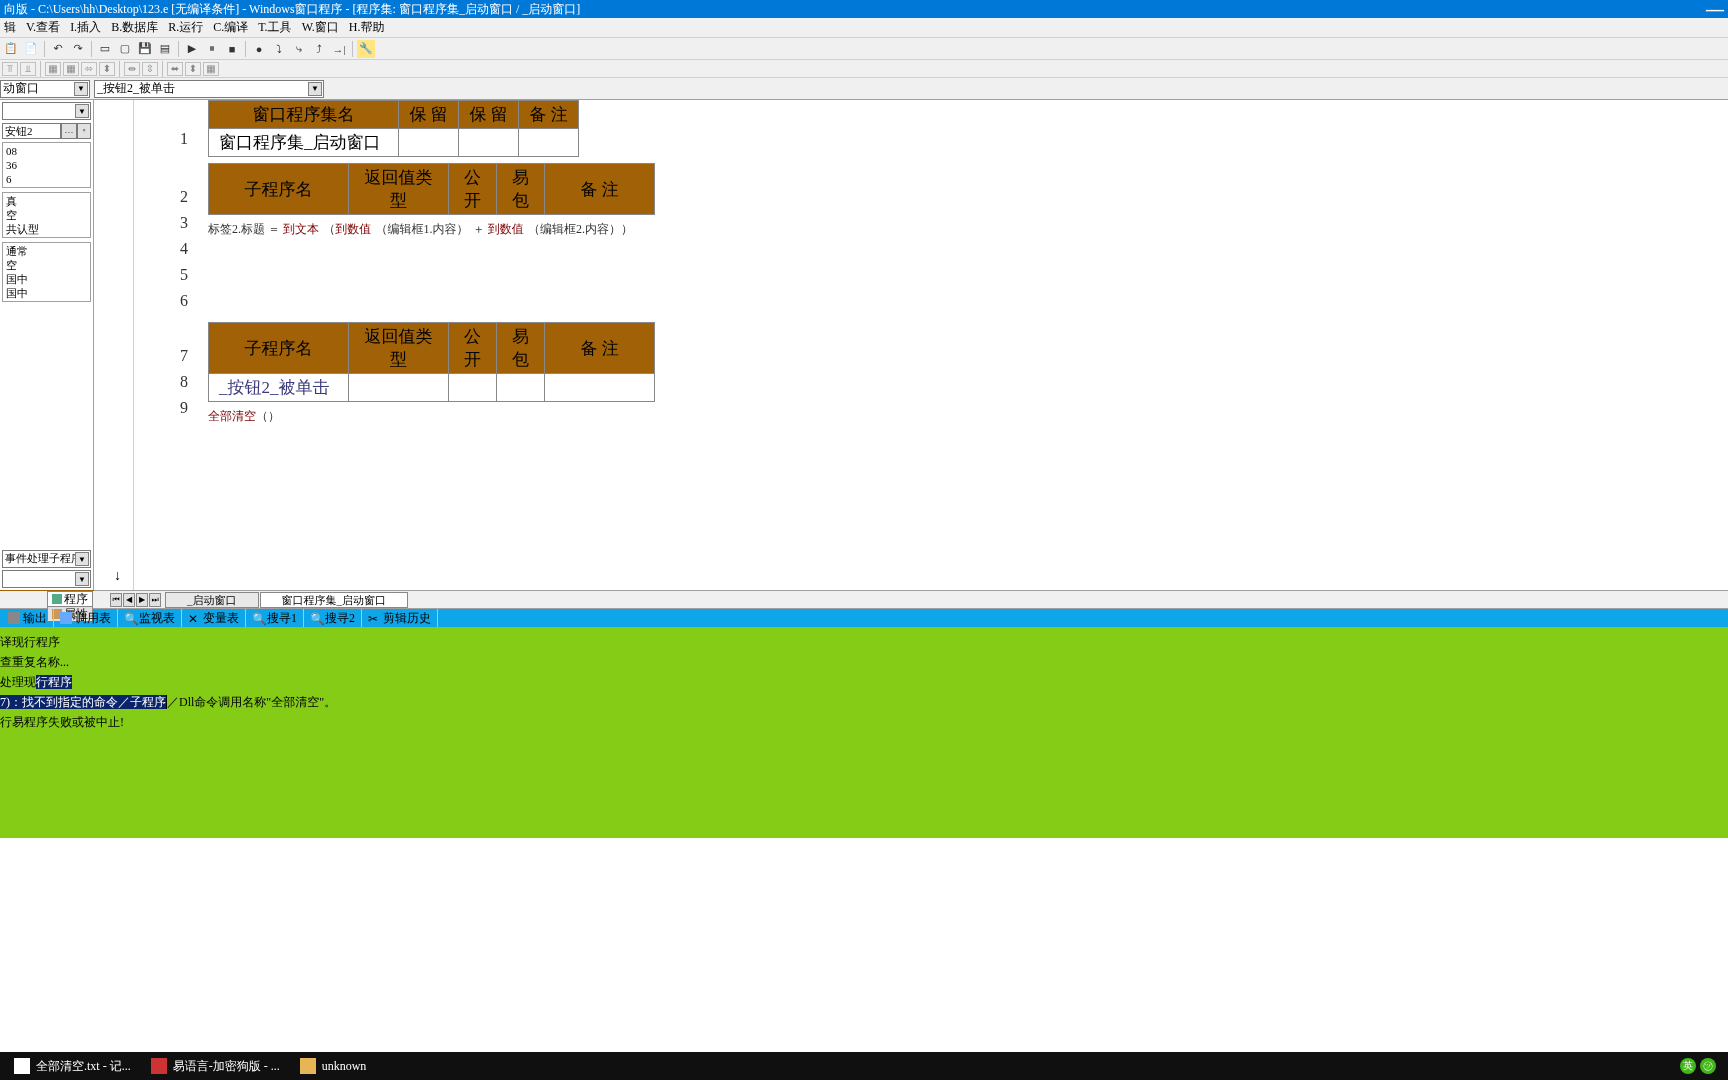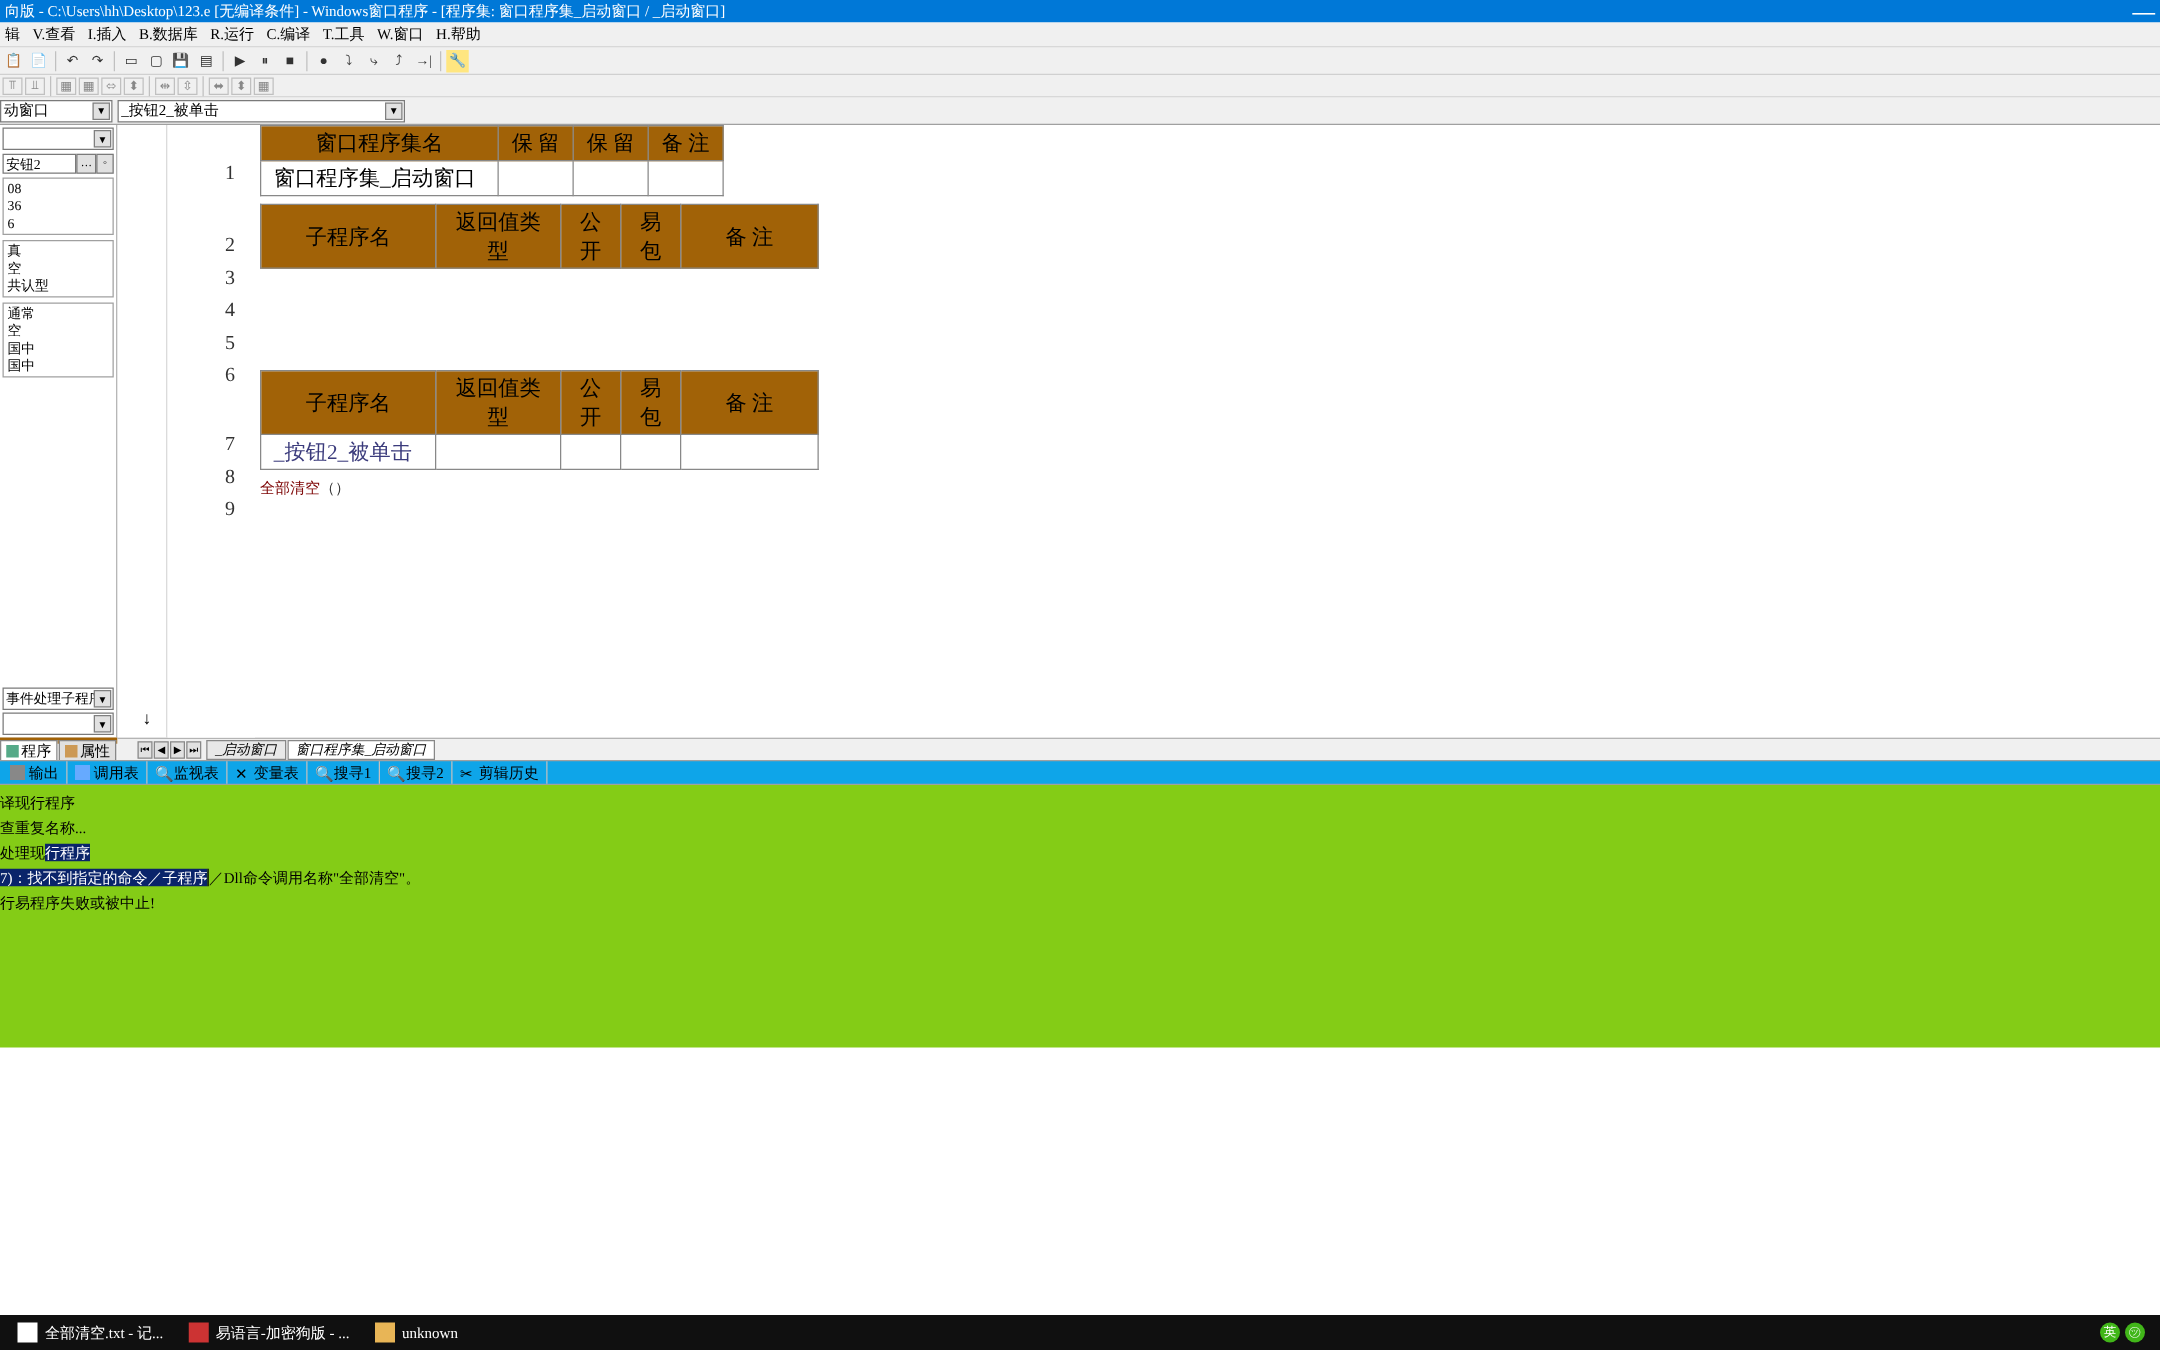--- a/index.html
+++ b/index.html
@@ -50,25 +50,25 @@
 .code-table td, .code-table th { border: 1px solid #888; padding: 2px 10px; font-size: 17px; height: 26px; font-weight: normal; }
 .code-table th { background: #a16207; margin-top: 20px; }
 .expr { margin-left: 4px; font-size: 17px; color: #333; }
 .kw { color: #7b0000; }
 .down-arrow { position: absolute; left: 20px; bottom: 6px; font-size: 14px; }
 
 
 .code-tabs { height: 18px; background: #f0f0f0; border-top: 1px solid #a0a0a0; display: flex; align-items: center; padding-left: 110px; }
 .ct-nav { display: flex; gap: 1px; margin-right: 4px; }
 .ct-nav span { width: 12px; height: 14px; border: 1px solid #888; background: #e1e1e1; font-size: 8px; text-align: center; line-height: 12px; }
-.ct-tab { border: 1px solid #888; background: #fff; padding: 0 6px; height: 16px; line-height: 14px; font-size: 11px; margin-right: 1px; font-style: italic; }
+.ct-tab { border: 1px solid #888; background: #fff; padding: 0 21px; height: 16px; line-height: 14px; font-size: 11px; margin-right: 1px; }
 .ct-tab.inactive { background: #e8e8e8; }
 
 
-.prop-tabs { height: 18px; background: #f0f0f0; border-top: 5px solid #a16207; display: flex; align-items: flex-end; }
+.prop-tabs { height: 18px; background: #f0f0f0; border-top: 1px solid #a16207; display: flex; align-items: flex-end; flex-direction: column; }
 .pt-tab { border: 1px solid #888; border-bottom: none; padding: 0 4px; height: 16px; line-height: 14px; font-size: 11px; margin-right: 1px; display: flex; align-items: center; gap: 2px; }
 .pt-tab.active { background: #fff; }
 .pt-tab.inactive { background: #e0e0e0; }
 .pt-icon { width: 10px; height: 10px; display: inline-block; }
 
 
 .out-tabs { height: 20px; background: #0ea5e9; border-top: 1px solid #a0a0a0; border-bottom: 1px solid #a0a0a0; display: flex; align-items: center; padding: 0 2px; }
 .ot-item { display: flex; align-items: center; gap: 3px; padding: 0 6px; height: 18px; font-size: 11px; border-right: 1px solid #c0c0c0; }
 .ot-icon { width: 12px; height: 12px; display: inline-block; }
 
@@ -240,20 +240,31 @@
             <tr>
           <th style="width:140px;">子程序名</th>
           <th style="width:100px;">返回值类型</th>
           <th style="width:48px;">公开</th>
           <th style="width:48px;">易包</th>
           <th style="width:110px;">备  注</th>
         </tr>
       </tbody>
         </table>
 
+      <div class="code-row">
+        <span class="expr">
+          <span>标签2.标题  ＝  </span>
+          <span class="kw">到文本</span>
+          <span>（</span><span class="kw">到数值</span>
+          <span>（</span><span>编辑框1.内容</span><span>）</span>
+          <span> </span><span>＋</span><span> </span>
+          <span class="kw">到数值</span>
+          <span>（</span><span>编辑框2.内容</span><span>））</span>
+        </span>
+      </div>
       <div class="code-row"></div>
       <div class="code-row"></div>
       <div class="code-row"></div>
       <div style="height:3px;"></div>
 
       <table class="code-table">
         <tbody>
             <tr>
           <th style="width:140px;">子程序名</th>
           <th style="width:100px;">返回值类型</th>

